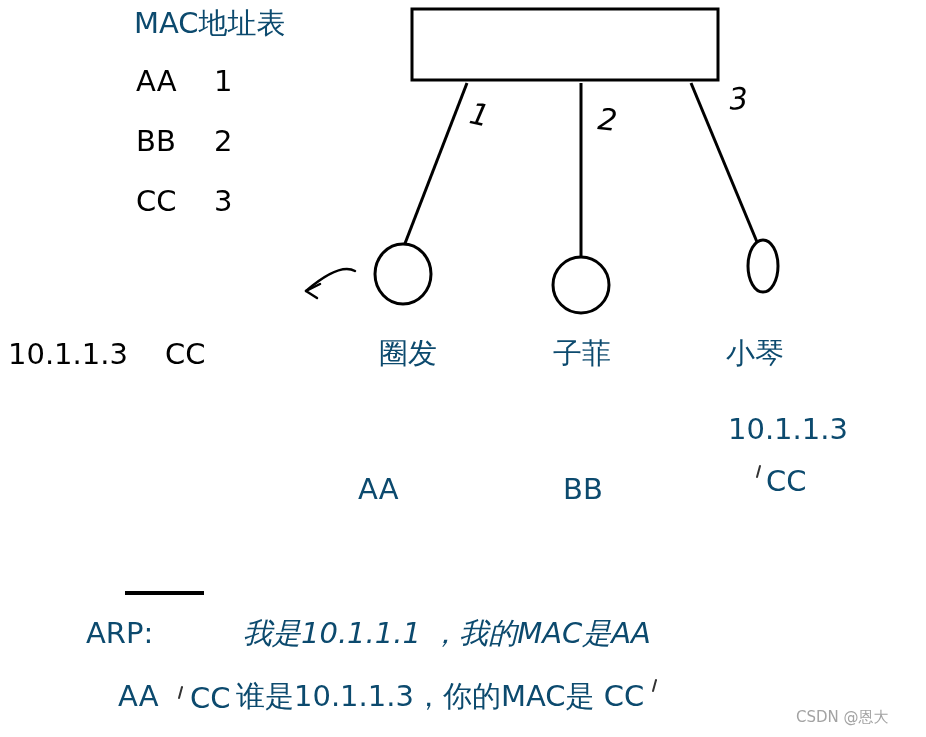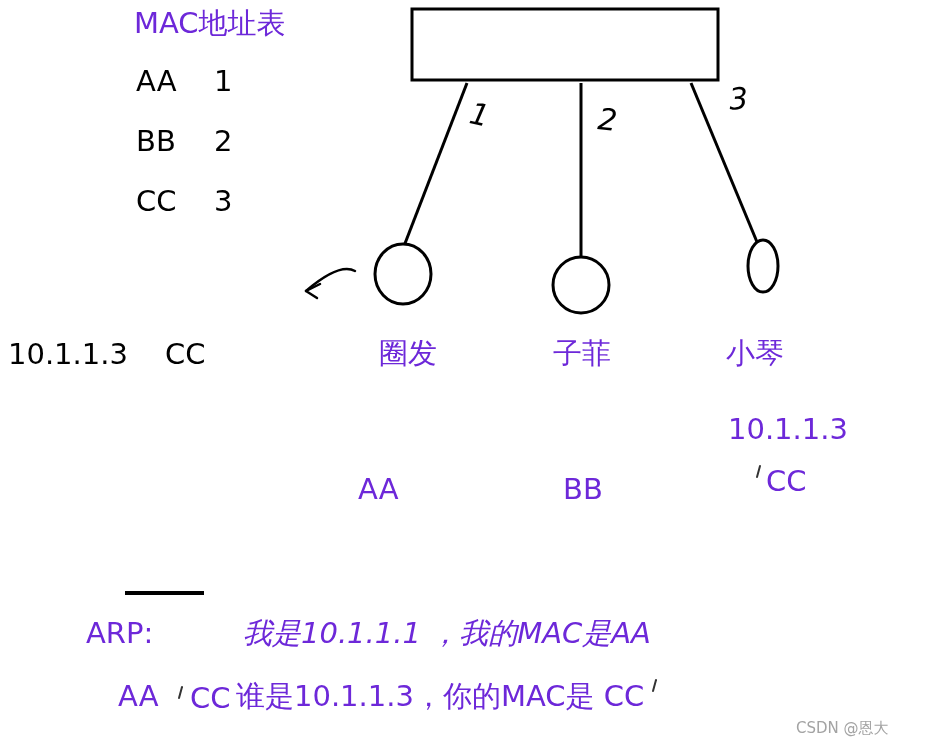--- a/index.html
+++ b/index.html
@@ -2,21 +2,21 @@
 <html><head>
 <meta charset="utf-8">
 <style>
   * { margin:0; padding:0; box-sizing:border-box; }
   html,body { background:#ffffff; }
   body { font-family:"DejaVu Sans","Liberation Sans",sans-serif; }
   .canvas {
     position:relative; width:926px; height:737px;
     background:#ffffff; color:#000; overflow:hidden;
   }
-  .t { position:absolute; font-size:29px; line-height:1.1; color:#6d28d9; white-space:pre; }
+  .t { position:absolute; font-size:29px; line-height:1.1; color:#0c4a6e; white-space:pre; }
   .row { position:absolute; font-size:29px; color:#000; display:flex; }
   .row .mac { width:78px; display:inline-block; }
   .port-digit {
     position:absolute; font-size:30px; font-style:italic; color:#000;
     transform-origin:center;
   }
   .wm { position:absolute; font-size:15px; color:#a3a3a3; }
   svg.overlay { position:absolute; left:0; top:0; display:block; }
 </style>
 </head>
@@ -85,15 +85,15 @@
   <div class="t" style="left:766px; top:466px;">CC</div>
 
 
   <div class="t" style="left:86px; top:618px;">ARP:</div>
   <div class="t" style="left:243px; top:618px;font-style:italic;">我是10.1.1.1 ，我的MAC是AA</div>
 
   <div class="t" style="left:118px; top:681px;">AA</div>
   <div class="t" style="left:190px; top:683px;">CC</div>
   <div class="t" style="left:236px; top:681px;">谁是10.1.1.3，你的MAC是 CC</div>
 
-  <div class="wm" style="left:796px; top:708px;margin-top:11px;">CSDN @恩大</div>
+  <div class="wm" style="left:796px; top:708px;">CSDN @恩大</div>
 
 </div>
 
 </body></html>

